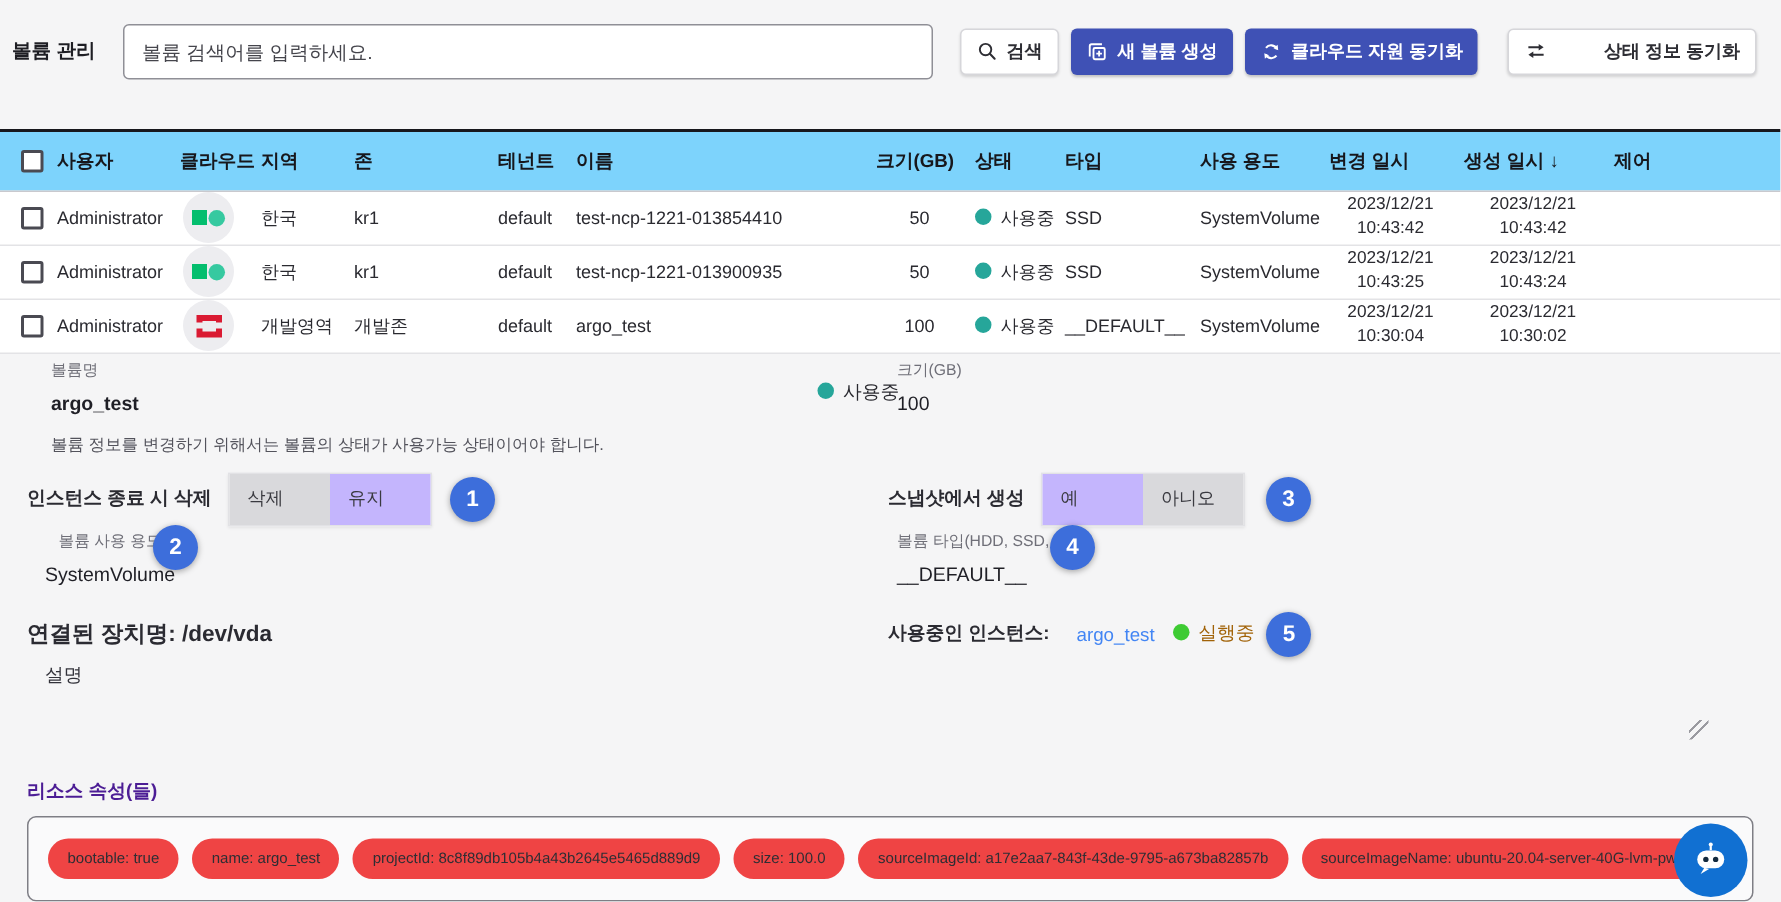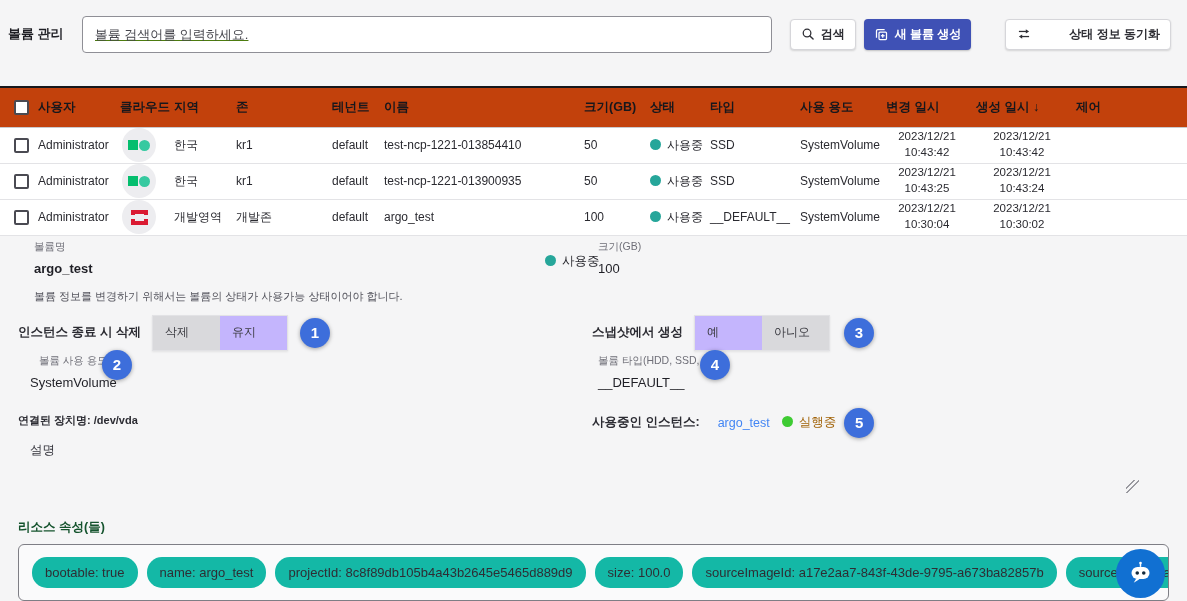--- a/index.html
+++ b/index.html
@@ -9,51 +9,50 @@
     background:#f5f5f6;
     font-family:"Liberation Sans", sans-serif;
     color:#222; position:relative; overflow:hidden;
   }
 
   
   .toolbar { display:flex; align-items:center; height:58px; padding:10px 16px 0 8px; gap:18px; }
   .toolbar-title { font-size:13px; font-weight:bold; white-space:nowrap; color:#1e1e24; }
   .search-input {
     width:730px; height:37px; border:1px solid #8f8f96; border-radius:4px;
-    padding:0 12px; font-size:13px; background:#fff; color:#4d7c0f;
+    padding:0 12px; font-size:13px; background:#fff; color:#0369a1;
     font-family:"Liberation Sans", sans-serif;
-    text-decoration:underline;
   }
   .search-input::placeholder { color:#45454c; }
   .toolbar-actions { display:flex; align-items:center; gap:8px; margin-left:auto; }
   .btn {
     display:inline-flex; align-items:center; gap:6px; height:31px; padding:0 10px;
     border-radius:4px; font-size:12px; font-weight:bold; cursor:pointer; border:none;
     font-family:"Liberation Sans", sans-serif; white-space:nowrap;
   }
   .btn.white { background:#fff; border:1px solid #d6d6da; color:#2e2e34; box-shadow:0 1px 2px rgba(0,0,0,.14); }
   .btn.indigo { background:#3f51b5; color:#fff; box-shadow:0 1px 2px rgba(0,0,0,.22); }
-  .btn.last { margin-left:26px;gap:37px; }
+  .btn.last { margin-left:12px;gap:37px; }
   .btn svg { flex:0 0 auto; }
 
   
   table.vol-table {
     width:1187px; margin-top:28px; border-collapse:collapse; table-layout:fixed;
     border-top:2px solid #17171c; background:#fff;
   }
   .vol-table thead th {
     height:40px; font-size:12.5px; font-weight:bold; text-align:left;
-    padding:0 4px; background:#c2410c; border-bottom:1px solid #c9c9ce; color:#17171c;
+    padding:0 4px; background:#7dd3fc; border-bottom:1px solid #c9c9ce; color:#17171c;
     white-space:nowrap; overflow:visible;margin-left:24px;
   }
   .vol-table tbody td {
     height:36px; font-size:12px; padding:0 4px; background:#fff;
     border-bottom:1px solid #e3e3e6; color:#2a2a30; white-space:nowrap; overflow:hidden;
   }
-  th.c-size, td.c-size { text-align:left; padding-right:22px; }
+  th.c-size, td.c-size { text-align:center; padding-right:22px; }
   th.c-date, td.c-date { text-align:center; }
   th.c-ctrl { padding-left:12px; }
   td.c-ctrl { text-align:center; }
   .date-line { display:block; font-size:11.5px; line-height:1.35; }
   .chk {
     appearance:none; -webkit-appearance:none; width:15px; height:15px;
     border:2px solid #4a4a52; border-radius:2px; background:#fff; margin:0 0 0 10px;
     vertical-align:middle; cursor:pointer;
   }
   .cloud-badge {
@@ -94,41 +93,41 @@
     font-size:15px; font-weight:bold; display:flex; align-items:center; justify-content:center;
     box-shadow:0 1px 4px rgba(0,0,0,.35); flex:0 0 auto;
   }
   .badge.inline1 { margin-left:12px; }
   .badge.inline3 { margin-left:14px; }
   .badge.overlay { position:absolute; }
   .f-usage { position:absolute; left:30px; top:118px;text-align:center; }
   .f-usage .badge { left:72px; top:-4px; }
   .f-type { position:absolute; left:598px; top:118px; }
   .f-type .badge { left:102px; top:-4px; }
-  .f-device { position:absolute; left:18px; top:177px; font-size:11px; font-weight:bold; color:#2b2b32; }
+  .f-device { position:absolute; left:18px; top:177px; font-size:15px; font-weight:bold; color:#2b2b32; }
   .f-instance { position:absolute; left:592px; top:172px; display:flex; align-items:center; }
   .inst-label { font-size:12.5px; font-weight:bold; color:#2b2b32; white-space:nowrap; }
   .inst-link { font-size:12.5px; color:#4285f4; margin-left:18px; cursor:pointer; white-space:nowrap; }
   .inst-status { font-size:12.5px; color:#a16207; margin-left:12px; white-space:nowrap; }
   .f-instance .badge { margin-left:8px; }
   .f-desc-label { position:absolute; left:30px; top:206px; font-size:12.5px; color:#33333b; }
   .resize-grip { position:absolute; left:1126px; top:244px; width:13px; height:13px; cursor:nwse-resize;
     background:
       linear-gradient(135deg, transparent 0 5px, #9a9aa0 5px 6.5px, transparent 6.5px 9px, #9a9aa0 9px 10.5px, transparent 10.5px);
   }
 
   
   .resources { }
-  .res-title { margin:12px 0 8px 18px; font-size:12.5px; font-weight:bold; color:#14532d; }
+  .res-title { margin:12px 0 8px 18px; font-size:12.5px; font-weight:bold; color:#4c1d95; }
   .res-box {
     margin:0 18px; height:57px; border:1px solid #7e7e85; border-radius:6px; background:#fafafb;
     display:flex; align-items:center; padding:0 13px; gap:9px; overflow:hidden;
   }
   .chip {
-    background:#14b8a6; border-radius:15px; padding:8px 13px; font-size:13px;
+    background:#ef4444; border-radius:15px; padding:8px 13px; font-size:10px;
     color:#2e2e34; white-space:nowrap;
   }
 
   
   .bot-fab {
     position:absolute; left:1116px; top:549px; width:49px; height:49px; border-radius:50%;
     background:#1170d2; border:none; display:flex; align-items:center; justify-content:center;
     cursor:pointer; z-index:5;
   }
 </style>
@@ -149,20 +148,29 @@
         <span>검색</span>
       </button>
       <button class="btn indigo">
         <svg width="15" height="15" viewBox="0 0 24 24">
           <path d="M4 17 V6 a2 2 0 0 1 2-2 h11" fill="none" stroke="#fff" stroke-width="2"></path>
           <rect x="8" y="8" width="12" height="12" rx="1.5" fill="none" stroke="#fff" stroke-width="2"></rect>
           <line x1="14" y1="11" x2="14" y2="17" stroke="#fff" stroke-width="2"></line>
           <line x1="11" y1="14" x2="17" y2="14" stroke="#fff" stroke-width="2"></line>
         </svg>
         <span>새 볼륨 생성</span>
+      </button>
+      <button class="btn indigo">
+        <svg width="15" height="15" viewBox="0 0 24 24">
+          <path d="M6 14.8 a6.8 6.8 0 0 0 11.6 1.4" fill="none" stroke="#fff" stroke-width="2.2"></path>
+          <path d="M18 9.2 a6.8 6.8 0 0 0 -11.6 -1.4" fill="none" stroke="#fff" stroke-width="2.2"></path>
+          <polygon points="18.8,4.6 19.4,10.4 14.4,8.2" fill="#fff"></polygon>
+          <polygon points="5.2,19.4 4.6,13.6 9.6,15.8" fill="#fff"></polygon>
+        </svg>
+        <span>클라우드 자원 동기화</span>
       </button>
       <button class="btn white last">
         <svg width="16" height="14" viewBox="0 0 24 22">
           <line x1="4" y1="7" x2="16" y2="7" stroke="#2e2e34" stroke-width="2"></line>
           <polygon points="20,7 14.8,3.6 14.8,10.4" fill="#2e2e34"></polygon>
           <line x1="20" y1="15" x2="8" y2="15" stroke="#2e2e34" stroke-width="2"></line>
           <polygon points="4,15 9.2,11.6 9.2,18.4" fill="#2e2e34"></polygon>
         </svg>
         <span>상태 정보 동기화</span>
       </button>

